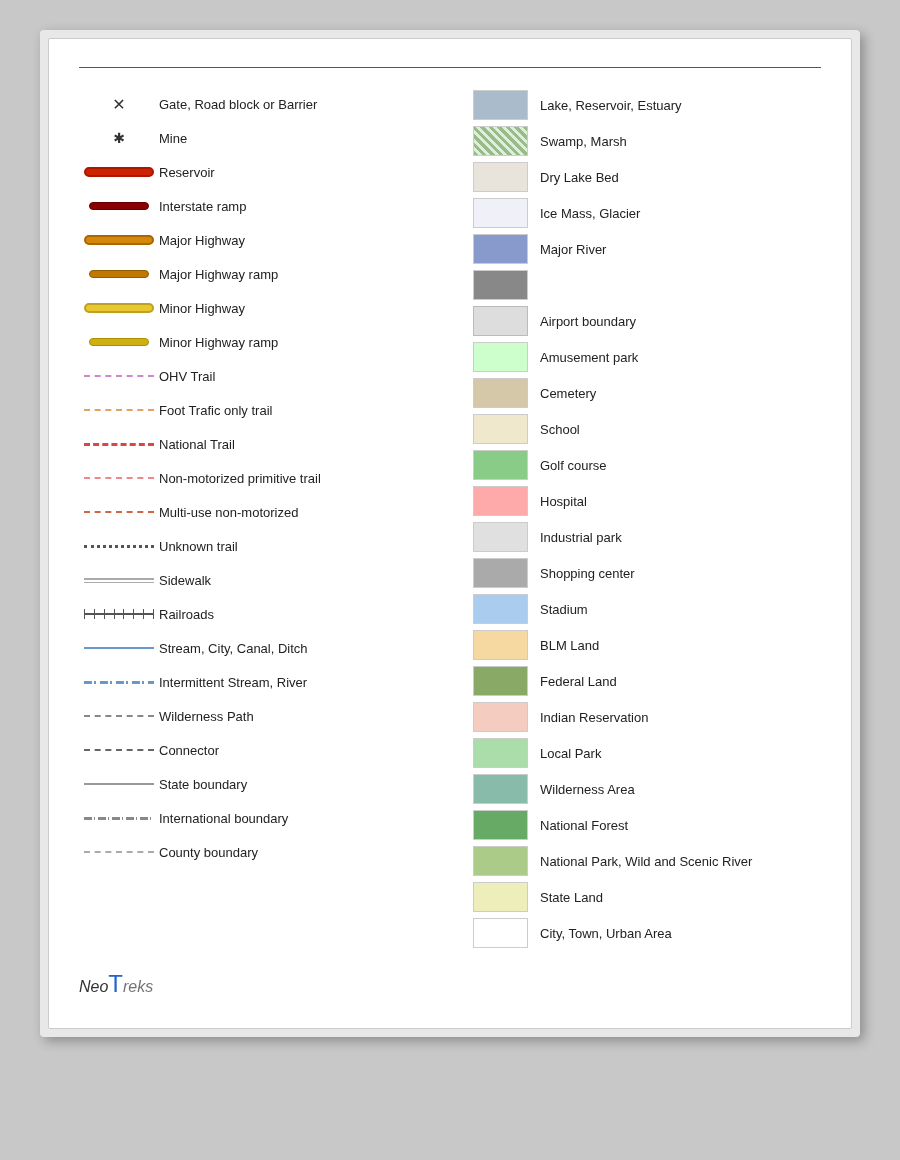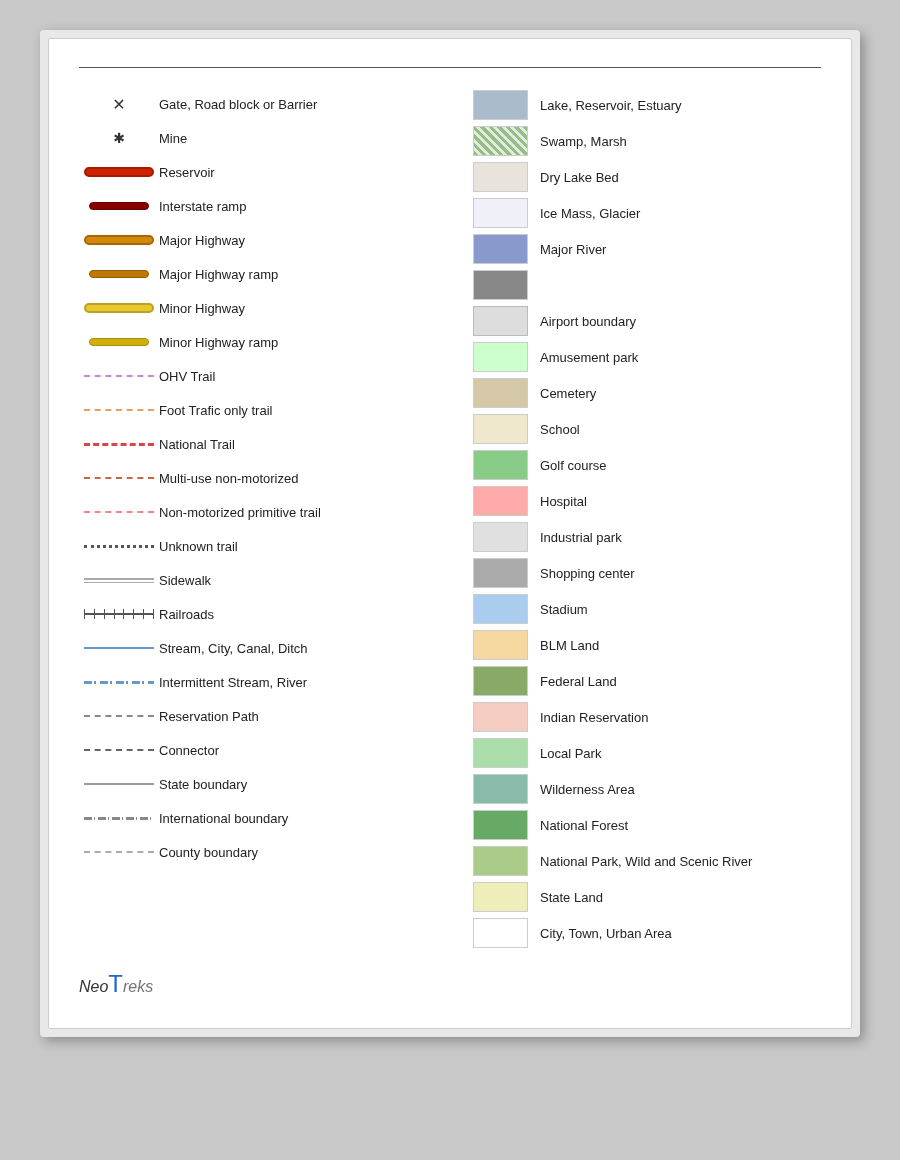--- a/index.html
+++ b/index.html
@@ -213,32 +213,32 @@
             <div class="symbol">
               <div>
                 <div style="width:70px;height:2px;border-top:3px dashed #dd4444;"></div>
               </div>
             </div>
             <div class="label">National Trail</div>
           </div>
           <div class="legend-row">
             <div class="symbol">
               <div>
+                <div style="width:70px;height:2px;border-top:2.5px dashed #ee8888;"></div>
+              </div>
+            </div>
+            <div class="label">Non-motorized primitive trail</div>
+          </div>
+          <div class="legend-row">
+            <div class="symbol">
+              <div>
                 <div style="width:70px;height:2px;border-top:2.5px dashed #cc6644;"></div>
               </div>
             </div>
             <div class="label">Multi-use non-motorized</div>
-          </div>
-          <div class="legend-row">
-            <div class="symbol">
-              <div>
-                <div style="width:70px;height:2px;border-top:2.5px dashed #ee8888;"></div>
-              </div>
-            </div>
-            <div class="label">Non-motorized primitive trail</div>
           </div>
           <div class="legend-row">
             <div class="symbol">
               <div>
                 <div style="width:70px;height:2px;border-top:3px dotted #555;"></div>
               </div>
             </div>
             <div class="label">Unknown trail</div>
           </div>
           <div class="legend-row">
@@ -284,21 +284,21 @@
               </div>
             </div>
             <div class="label">Intermittent Stream, River</div>
           </div>
           <div class="legend-row">
             <div class="symbol">
               <div>
                 <div style="width:70px;height:2px;border-top:2px dashed #888;"></div>
               </div>
             </div>
-            <div class="label">Reservation Path</div>
+            <div class="label">Wilderness Path</div>
           </div>
           <div class="legend-row">
             <div class="symbol">
               <div>
                 <div style="width:70px;height:2px;border-top:2px dashed #666;"></div>
               </div>
             </div>
             <div class="label">Connector</div>
           </div>
           <div class="legend-row">

